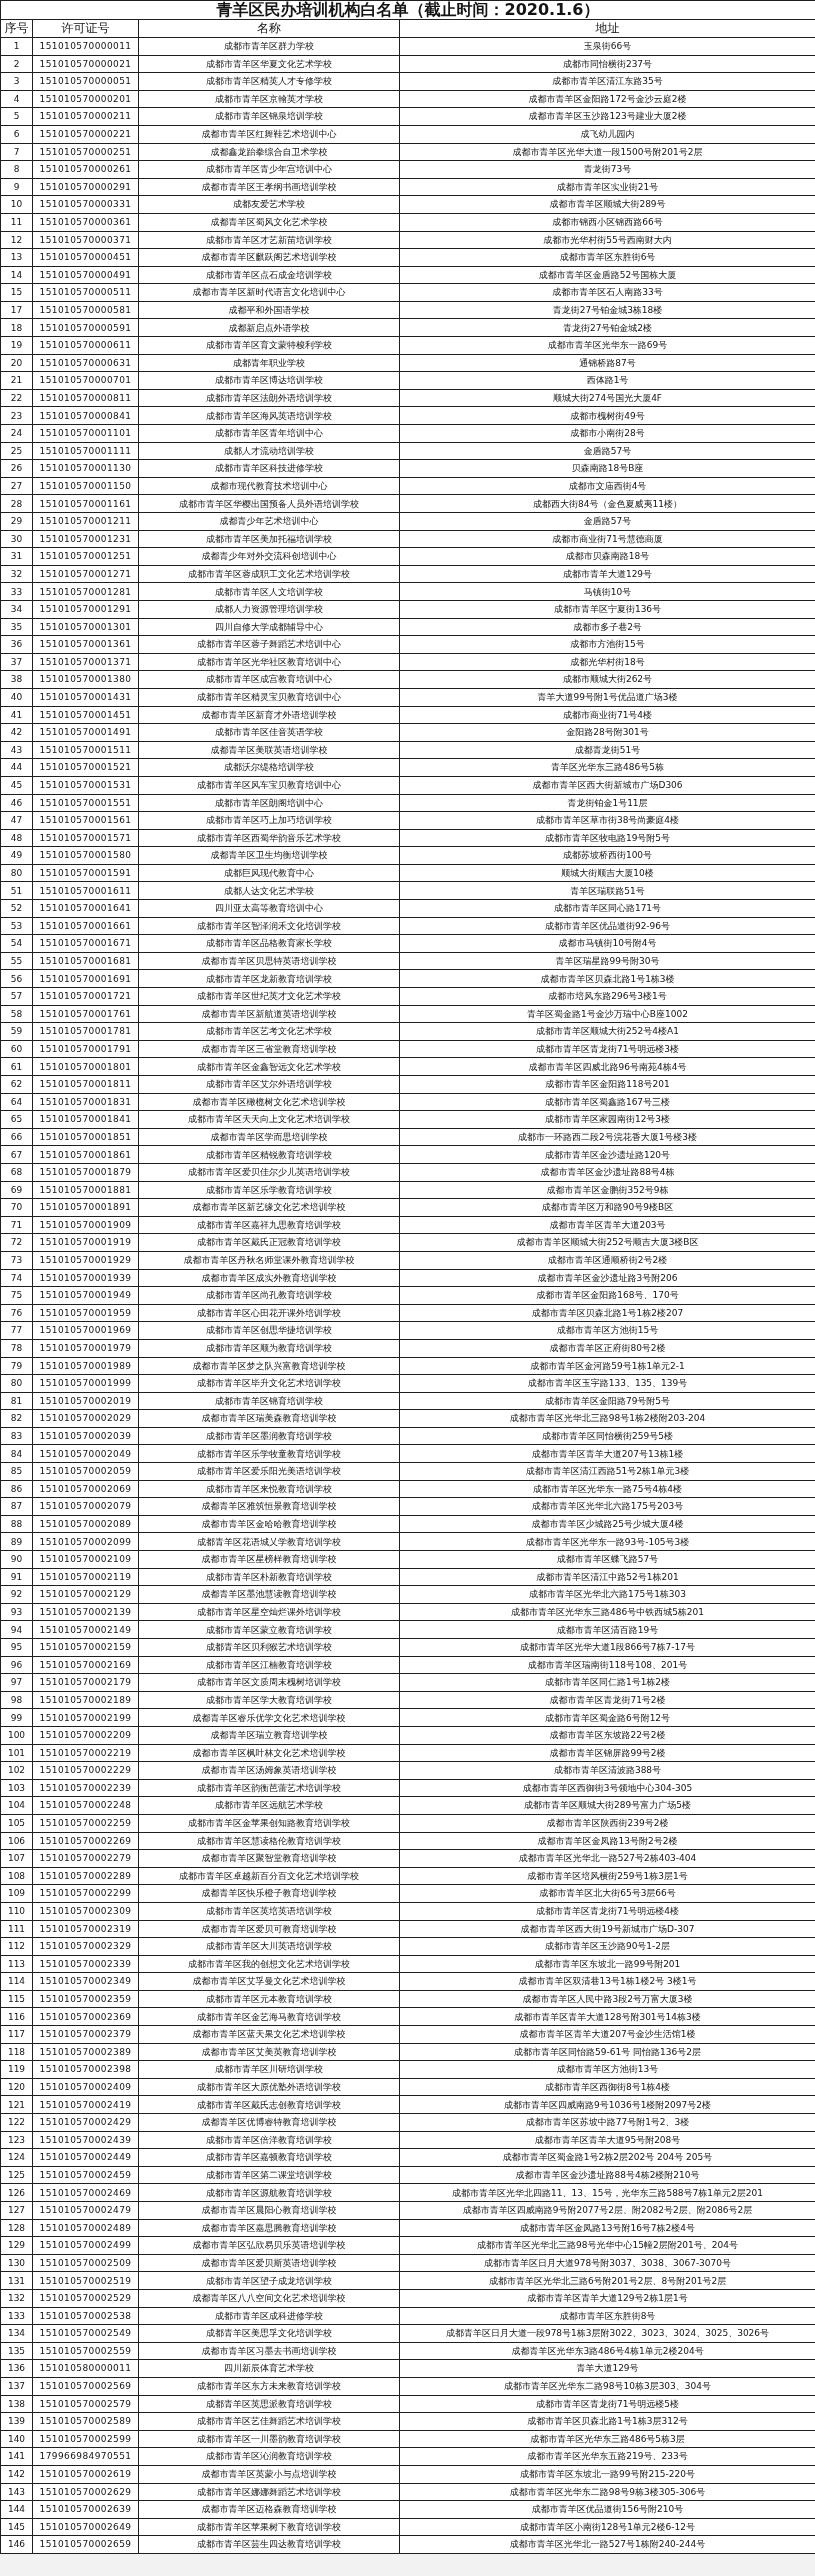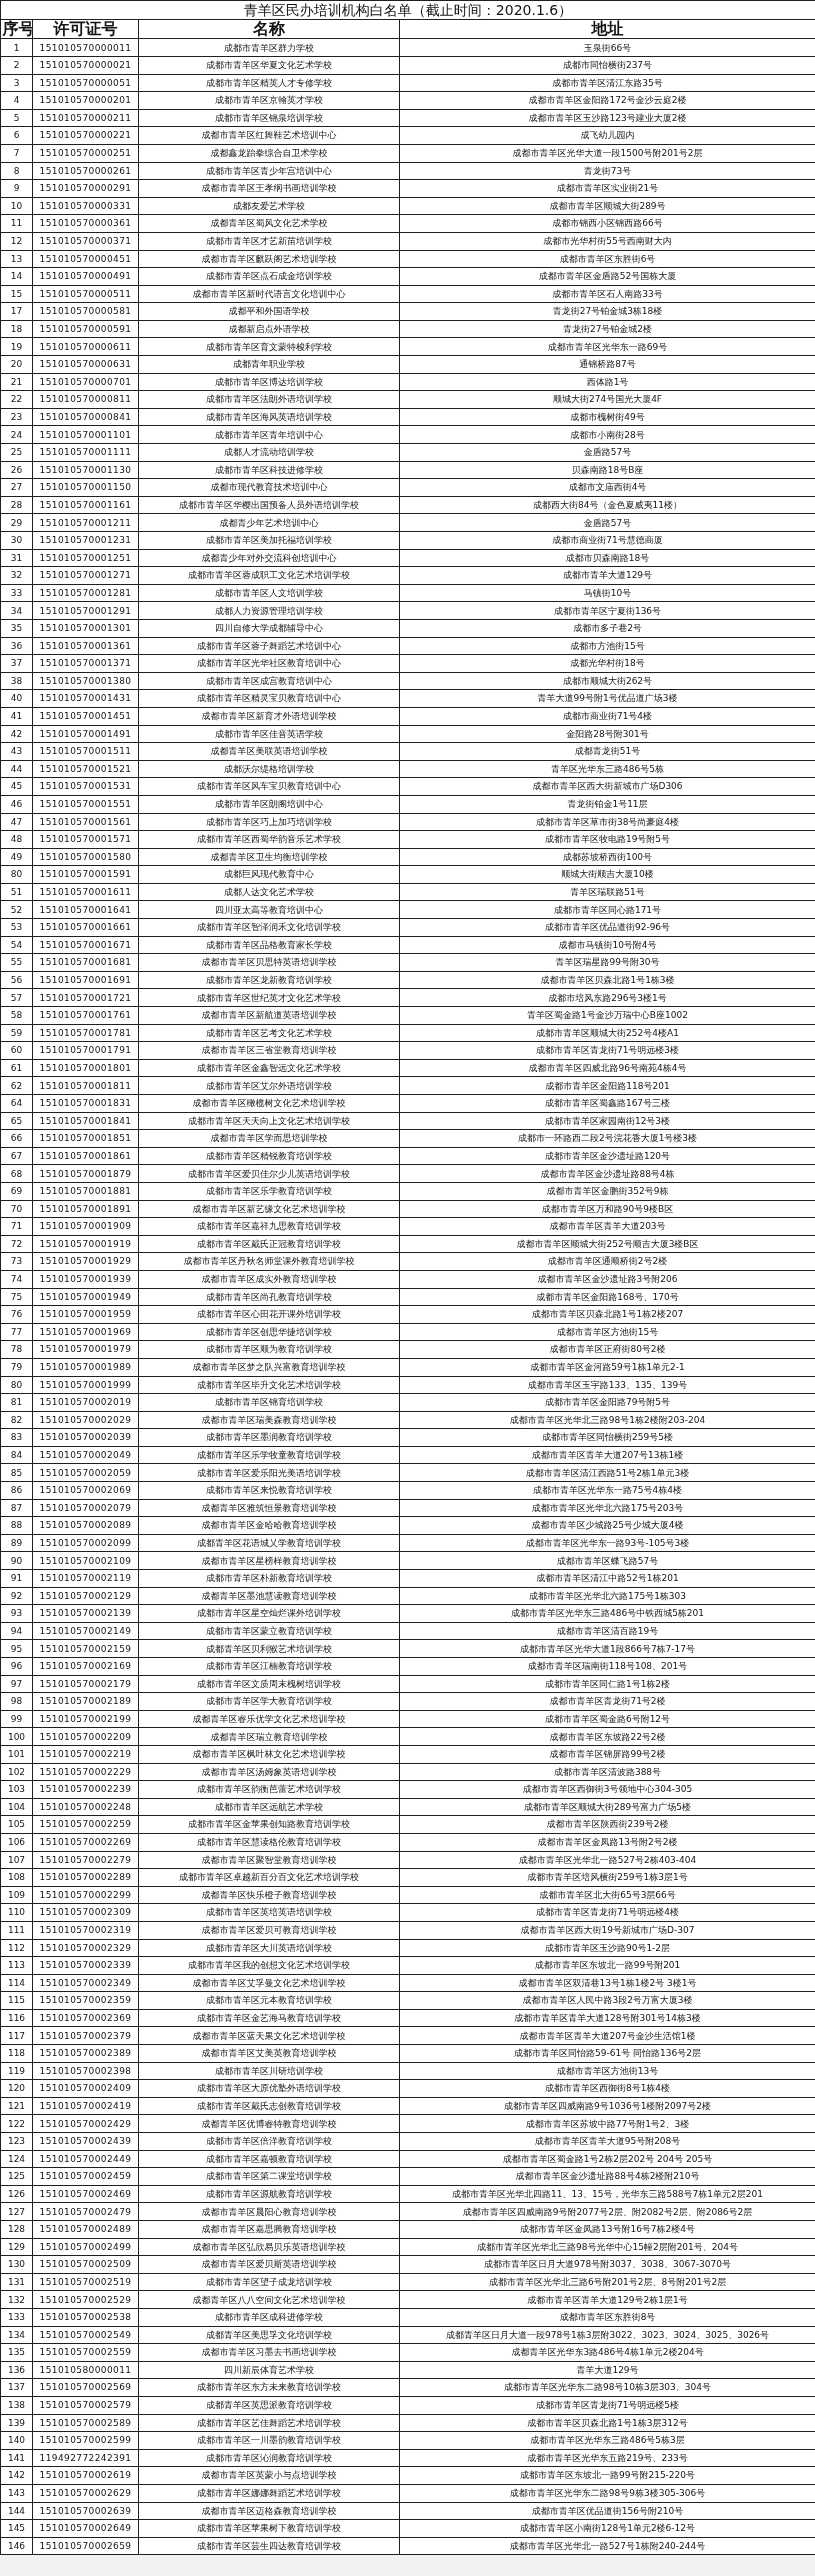--- a/index.html
+++ b/index.html
@@ -12,28 +12,28 @@
     color: #141414;
     text-align: center;
     vertical-align: middle;
     padding: 0 1.5px;
     height: 16.6px;
     line-height: 1.15;
     overflow: hidden;
     white-space: nowrap;
   }
   tr.title-row th {
-    font-size: 14px;
-    font-weight: normal;
+    font-size: 16px;
+    font-weight: bold;
     height: 18px;
     border-bottom-width: 1.5px;
   }
   tr.header-row th {
-    font-size: 16px;
-    font-weight: bold;
+    font-size: 12px;
+    font-weight: normal;
     border-bottom-width: 1.5px;
   }
   col.c-index   { width: 32px; }
   col.c-license { width: 106px; }
   col.c-name    { width: 261px; }
   col.c-address { width: 416px; }
   td.cell-license { letter-spacing: 0.4px; }
 </style>
 </head>
 <body>
@@ -875,21 +875,21 @@
           <td class="cell-address">成都市青羊区贝森北路1号1栋3层312号</td>
         </tr>
         <tr>
           <td class="cell-index">140</td>
           <td class="cell-license">151010570002599</td>
           <td class="cell-name">成都市青羊区一川墨韵教育培训学校</td>
           <td class="cell-address">成都市青羊区光华东三路486号5栋3层</td>
         </tr>
         <tr>
           <td class="cell-index">141</td>
-          <td class="cell-license">119492772242391</td>
+          <td class="cell-license">179966984970551</td>
           <td class="cell-name">成都市青羊区沁润教育培训学校</td>
           <td class="cell-address">成都市青羊区光华东五路219号、233号</td>
         </tr>
         <tr>
           <td class="cell-index">142</td>
           <td class="cell-license">151010570002619</td>
           <td class="cell-name">成都市青羊区英蒙小与点培训学校</td>
           <td class="cell-address">成都市青羊区东坡北一路99号附215-220号</td>
         </tr>
         <tr>

